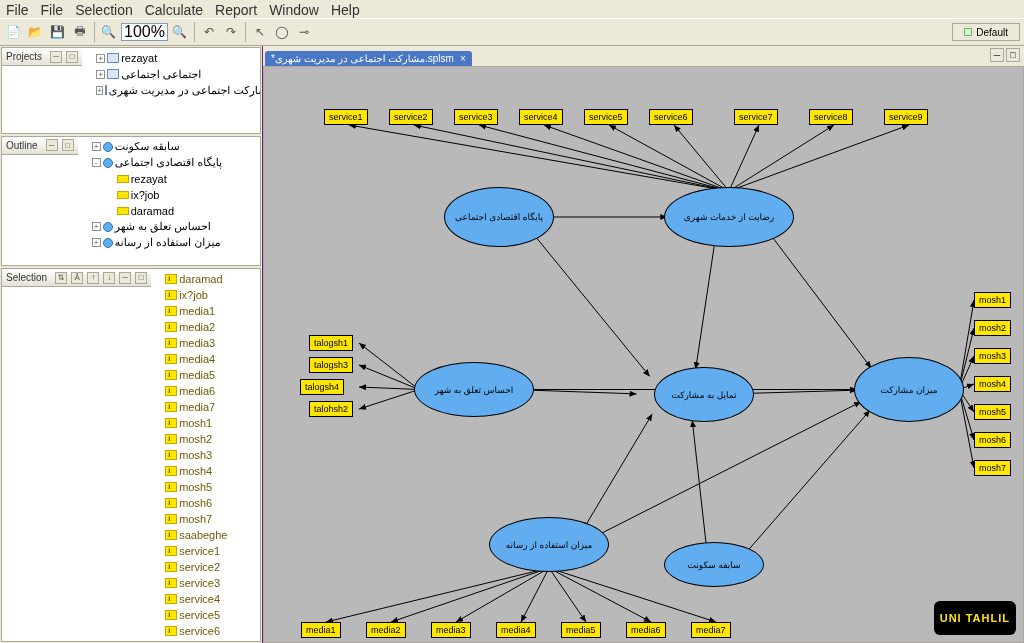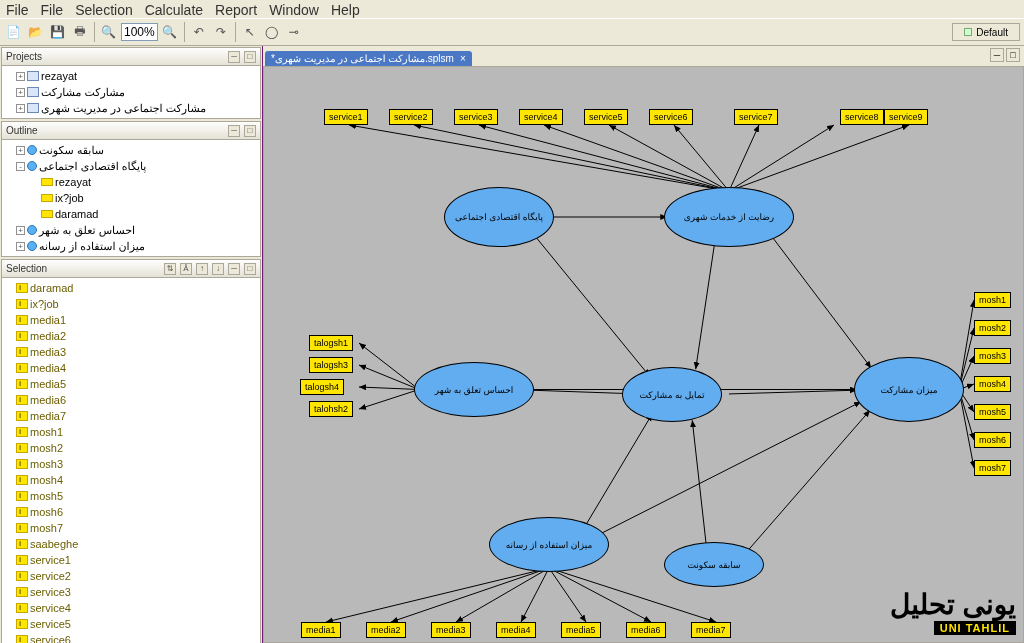--- a/index.html
+++ b/index.html
@@ -4,28 +4,28 @@
 <style>
   * { box-sizing: border-box; margin: 0; padding: 0; }
   body { font-family: Tahoma, Arial, sans-serif; font-size: 11px; background: #ece9d8; width: 1024px; height: 643px; overflow: hidden; position: relative; }
   
   .menubar { height: 18px; background: #ece9d8; display: flex; gap: 12px; padding: 2px 6px; font-size: 14px; color: #333; }
   .menubar span { cursor: default; }
   
   .toolbar { height: 28px; background: #ece9d8; border-top: 1px solid #fff; border-bottom: 1px solid #aca899; display: flex; align-items: center; padding: 0 4px; gap: 2px; }
   .tb-btn { width: 20px; height: 20px; border: 1px solid transparent; display: flex; align-items: center; justify-content: center; font-size: 12px; color: #555; }
   .tb-sep { width: 1px; height: 20px; background: #aca899; margin: 0 2px; }
-  .zoom-box { display: inline-flex; align-items: center; background: #fff; border: 1px solid #7f9db9; height: 18px; padding: 0 2px; font-size: 12px; color: #000; }
+  .zoom-box { display: inline-flex; align-items: center; background: #fff; border: 1px solid #7f9db9; height: 18px; padding: 0 2px; font-size: 16px; color: #000; }
   .tb-right { margin-left: auto; display: flex; align-items: center; gap: 4px; }
   .default-btn { display: inline-flex; align-items: center; gap: 4px; border: 1px solid #aca899; background: #ece9d8; padding: 1px 11px; height: 18px; font-size: 10px; }
   .dsq { width: 8px; height: 8px; border: 1px solid #7a7; background: #cfc; }
   
   .main { display: flex; height: 597px; }
   .left-panels { width: 262px; display: flex; flex-direction: column; background: #ece9d8; }
-  .panel { border: 1px solid #aca899; margin: 1px; display: flex; flex-direction: column; background: #fff; }
+  .panel { border: 1px solid #aca899; margin: 1px; display: flex; flex-direction: row; background: #fff; }
   .panel-hdr { height: 18px; background: linear-gradient(#fefefe,#e4e2d5); border-bottom: 1px solid #aca899; display: flex; align-items: center; padding: 0 4px; font-size: 10px; color: #333; gap: 4px; }
   .panel-hdr .spacer { flex: 1; }
   .panel-hdr .wbtn { width: 12px; height: 12px; border: 1px solid #aca899; background: #ece9d8; font-size: 8px; display: flex; align-items: center; justify-content: center; color: #555; }
   .panel-body { flex: 1; overflow: auto; padding: 2px; font-size: 11px; color: #000; }
   .tree-row { display: flex; align-items: center; gap: 2px; height: 16px; white-space: nowrap; }
   .tree-exp { width: 9px; height: 9px; border: 1px solid #919191; background: #fff; font-size: 8px; line-height: 7px; text-align: center; color: #555; }
   .tree-ico-proj { width: 12px; height: 10px; background: #d9e6f7; border: 1px solid #6a8ab5; }
   .tree-ico-blue { width: 10px; height: 10px; border-radius: 50%; background: #5bb0f0; border: 1px solid #2d7ab8; }
   .tree-ico-yellow { width: 12px; height: 8px; background: #ffe600; border: 1px solid #c8a800; }
   .tree-ico-ind { width: 12px; height: 10px; background: #ffe600; border: 1px solid #c8a800; position: relative; }
@@ -43,21 +43,21 @@
   .canvas { flex: 1; background: #b9b9b9; position: relative; overflow: hidden; border: 1px solid #aca899; }
   
   .latent { position: absolute; background: #62acf0; border: 1px solid #000; border-radius: 50%; display: flex; align-items: center; justify-content: center; font-size: 9px; text-align: center; padding: 2px; }
   .indicator { position: absolute; background: #ffe600; border: 1px solid #000; font-size: 9px; display: flex; align-items: center; justify-content: center; padding: 1px 4px; height: 16px; }
   
   svg.arrows { position: absolute; inset: 0; width: 100%; height: 100%; pointer-events: none; }
   svg.arrows line { stroke: #000; stroke-width: 1; marker-end: url(#ah); }
   
   .watermark { position: absolute; right: 8px; bottom: 8px; text-align: right; }
   .wm-top { font-size: 28px; font-weight: 900; color: #000; letter-spacing: -1px; font-family: Arial, sans-serif; }
-  .wm-sub { background: #000; color: #ffe600; font-size: 11px; font-weight: bold; padding: 1px 6px; display: inline-block; letter-spacing: 1px; }
+  .wm-sub { background: #000; color: #ffe600; font-size: 11px; font-weight: bold; padding: 11px 6px; display: inline-block; letter-spacing: 1px; border-radius: 6px; }
 </style>
 </head>
 <body>
 
 <div class="menubar">
   <span>File</span>
   <span>File</span>
   <span>Selection</span>
   <span>Calculate</span>
   <span>Report</span>
@@ -102,21 +102,21 @@
       </div>
       <div class="panel-body">
         <div class="tree-row ind1">
             <span class="tree-exp">+</span>
             <span class="tree-ico-proj"></span>
             <span>rezayat</span>
           </div>
         <div class="tree-row ind1">
             <span class="tree-exp">+</span>
             <span class="tree-ico-proj"></span>
-            <span>مشارکت مشارکت</span>
+            <span>اجتماعی اجتماعی</span>
           </div>
         <div class="tree-row ind1">
             <span class="tree-exp">+</span>
             <span class="tree-ico-proj"></span>
             <span>مشارکت اجتماعی در مدیریت شهری</span>
           </div>
       </div>
     </div>
 
     <div class="panel" style="height:138px">
@@ -326,32 +326,32 @@
           <line x1="264" y1="322.5" x2="592.75" y2="322.5"></line>
           <line x1="464.98889300242246" y1="326.95013575219264" x2="592.7628964582984" y2="323.1859417636789"></line>
           <line x1="321.1240955076123" y1="459.10346988038265" x2="388.22417524793366" y2="346.9185595707072"></line>
           <line x1="334.59813114933786" y1="467.7124058322198" x2="597.0092156934647" y2="334.7097765628369"></line>
           <line x1="442.17965997409283" y1="477.5581329339368" x2="428.2548033606798" y2="353.2274704741186"></line>
           <line x1="483.4909027662596" y1="483.97482772901054" x2="606.1133406769542" y2="343.1217132773728"></line>
         </svg>
     <div class="latent" style="left: 180px; top: 120px; width: 110px; height: 60px;">پایگاه اقتصادی اجتماعی</div>
         <div class="latent" style="left: 400px; top: 120px; width: 130px; height: 60px;">رضایت از خدمات شهری</div>
         <div class="latent" style="left: 150px; top: 295px; width: 120px; height: 55px;">احساس تعلق به شهر</div>
-        <div class="latent" style="left: 358px; top: 300px; width: 100px; height: 55px;">تمایل به مشارکت</div>
+        <div class="latent" style="left: 390px; top: 300px; width: 100px; height: 55px;">تمایل به مشارکت</div>
         <div class="latent" style="left: 590px; top: 290px; width: 110px; height: 65px;">میزان مشارکت</div>
         <div class="latent" style="left: 225px; top: 450px; width: 120px; height: 55px;">میزان استفاده از رسانه</div>
         <div class="latent" style="left: 400px; top: 475px; width: 100px; height: 45px;">سابقه سکونت</div>
         <div class="indicator" style="left: 60px; top: 42px;">service1</div>
         <div class="indicator" style="left: 125px; top: 42px;">service2</div>
         <div class="indicator" style="left: 190px; top: 42px;">service3</div>
         <div class="indicator" style="left: 255px; top: 42px;">service4</div>
         <div class="indicator" style="left: 320px; top: 42px;">service5</div>
         <div class="indicator" style="left: 385px; top: 42px;">service6</div>
         <div class="indicator" style="left: 470px; top: 42px;">service7</div>
-        <div class="indicator" style="left: 576px; top: 42px;">service8</div>
+        <div class="indicator" style="left: 545px; top: 42px;">service8</div>
         <div class="indicator" style="left: 620px; top: 42px;">service9</div>
         <div class="indicator" style="left: 45px; top: 268px;">talogsh1</div>
         <div class="indicator" style="left: 45px; top: 290px;">talogsh3</div>
         <div class="indicator" style="left: 36px; top: 312px;">talogsh4</div>
         <div class="indicator" style="left: 45px; top: 334px;">talohsh2</div>
         <div class="indicator" style="left: 710px; top: 225px;">mosh1</div>
         <div class="indicator" style="left: 710px; top: 253px;">mosh2</div>
         <div class="indicator" style="left: 710px; top: 281px;">mosh3</div>
         <div class="indicator" style="left: 710px; top: 309px;">mosh4</div>
         <div class="indicator" style="left: 710px; top: 337px;">mosh5</div>
@@ -362,15 +362,14 @@
         <div class="indicator" style="left: 167px; top: 555px;">media3</div>
         <div class="indicator" style="left: 232px; top: 555px;">media4</div>
         <div class="indicator" style="left: 297px; top: 555px;">media5</div>
         <div class="indicator" style="left: 362px; top: 555px;">media6</div>
         <div class="indicator" style="left: 427px; top: 555px;">media7</div>
       </div>
   </div>
 </div>
 
 <div class="watermark">
-  <div class="wm-top">یونی تحلیل</div>
   <div class="wm-sub">UNI TAHLIL</div>
 </div>
 
 </body></html>

